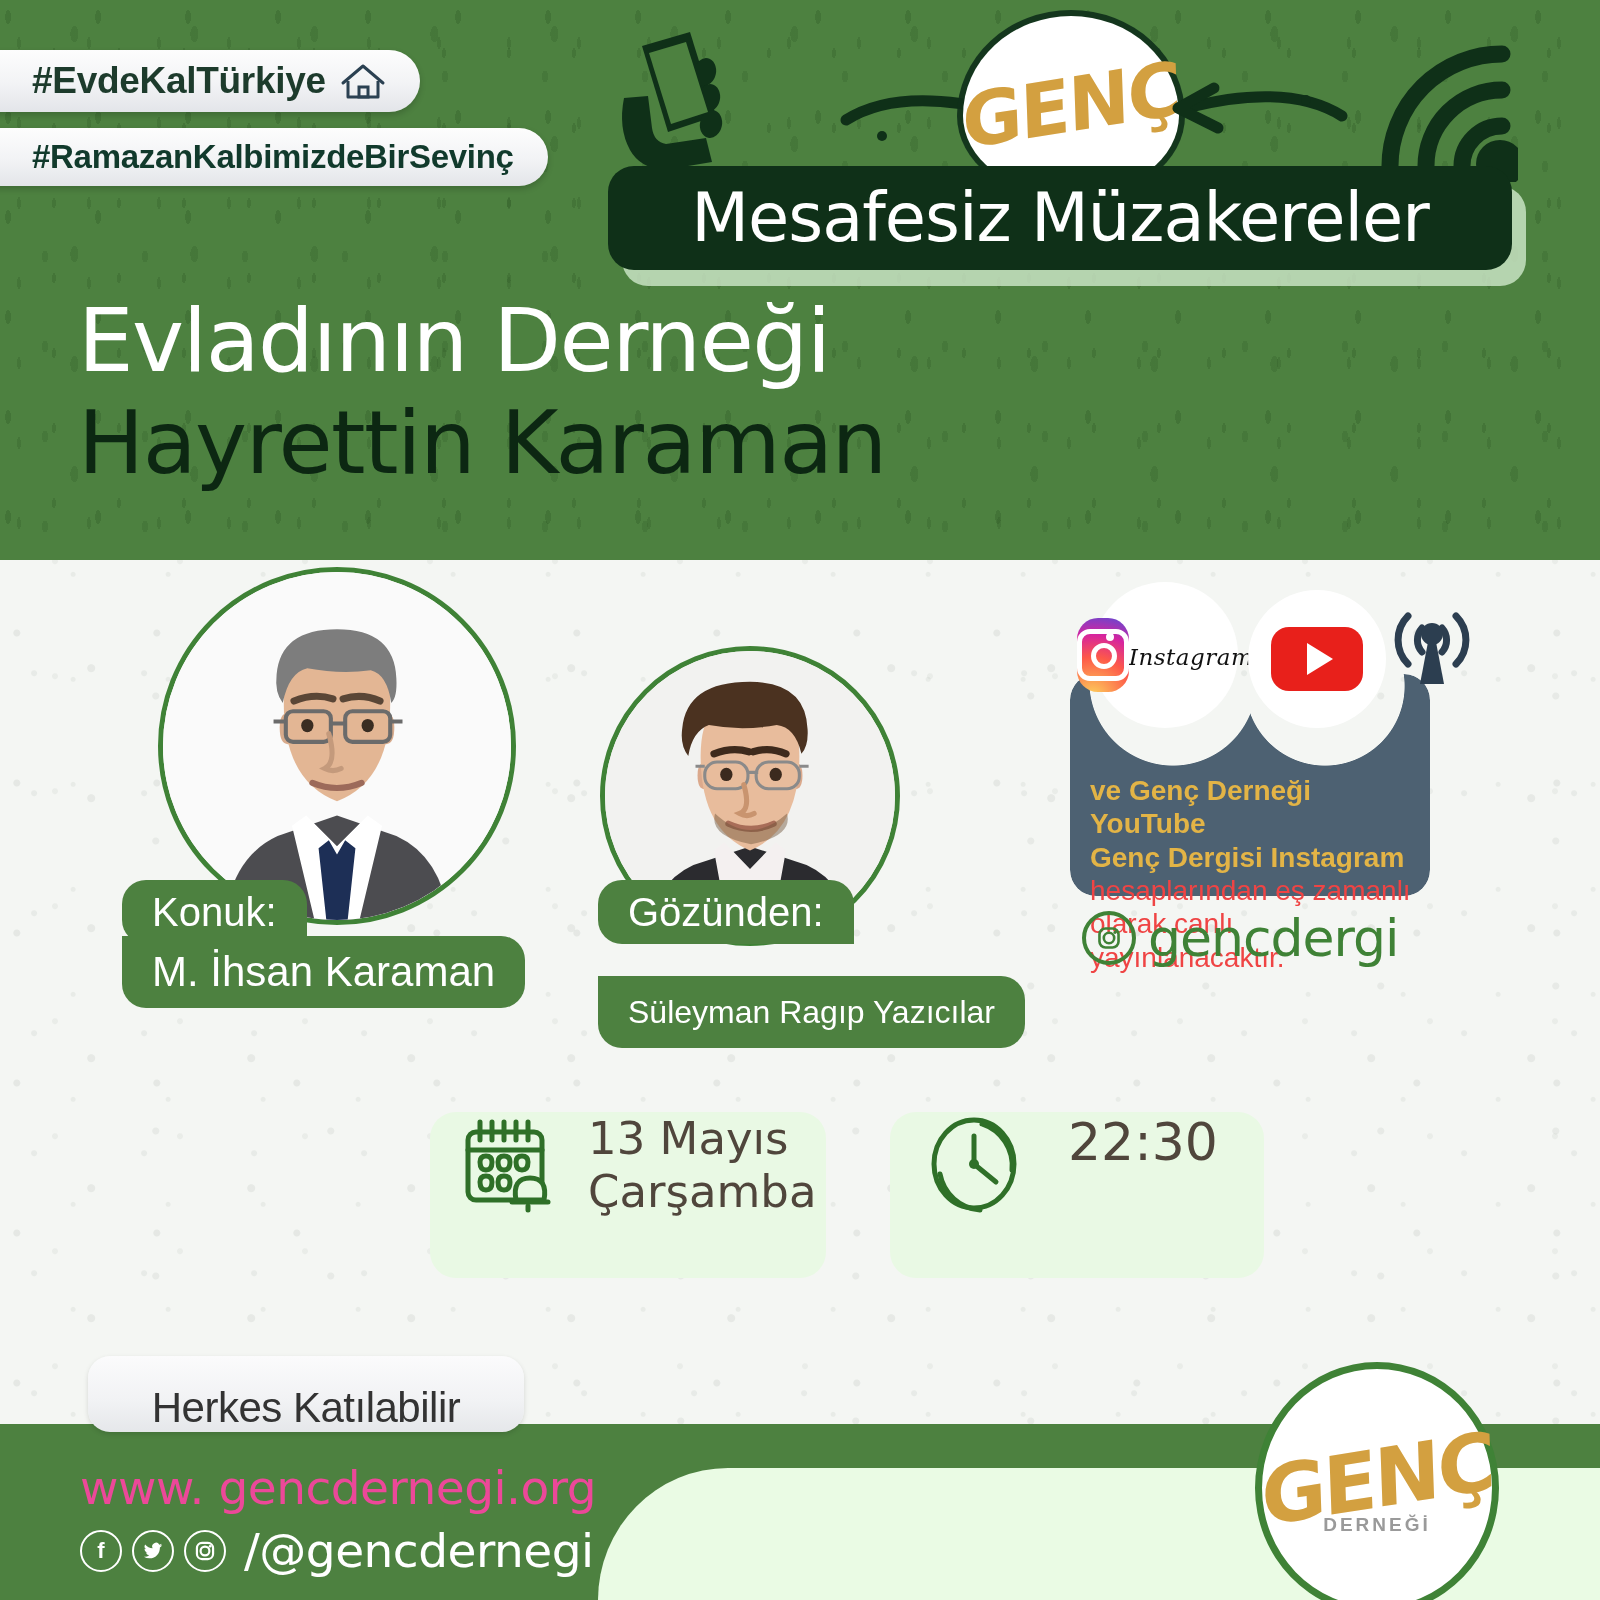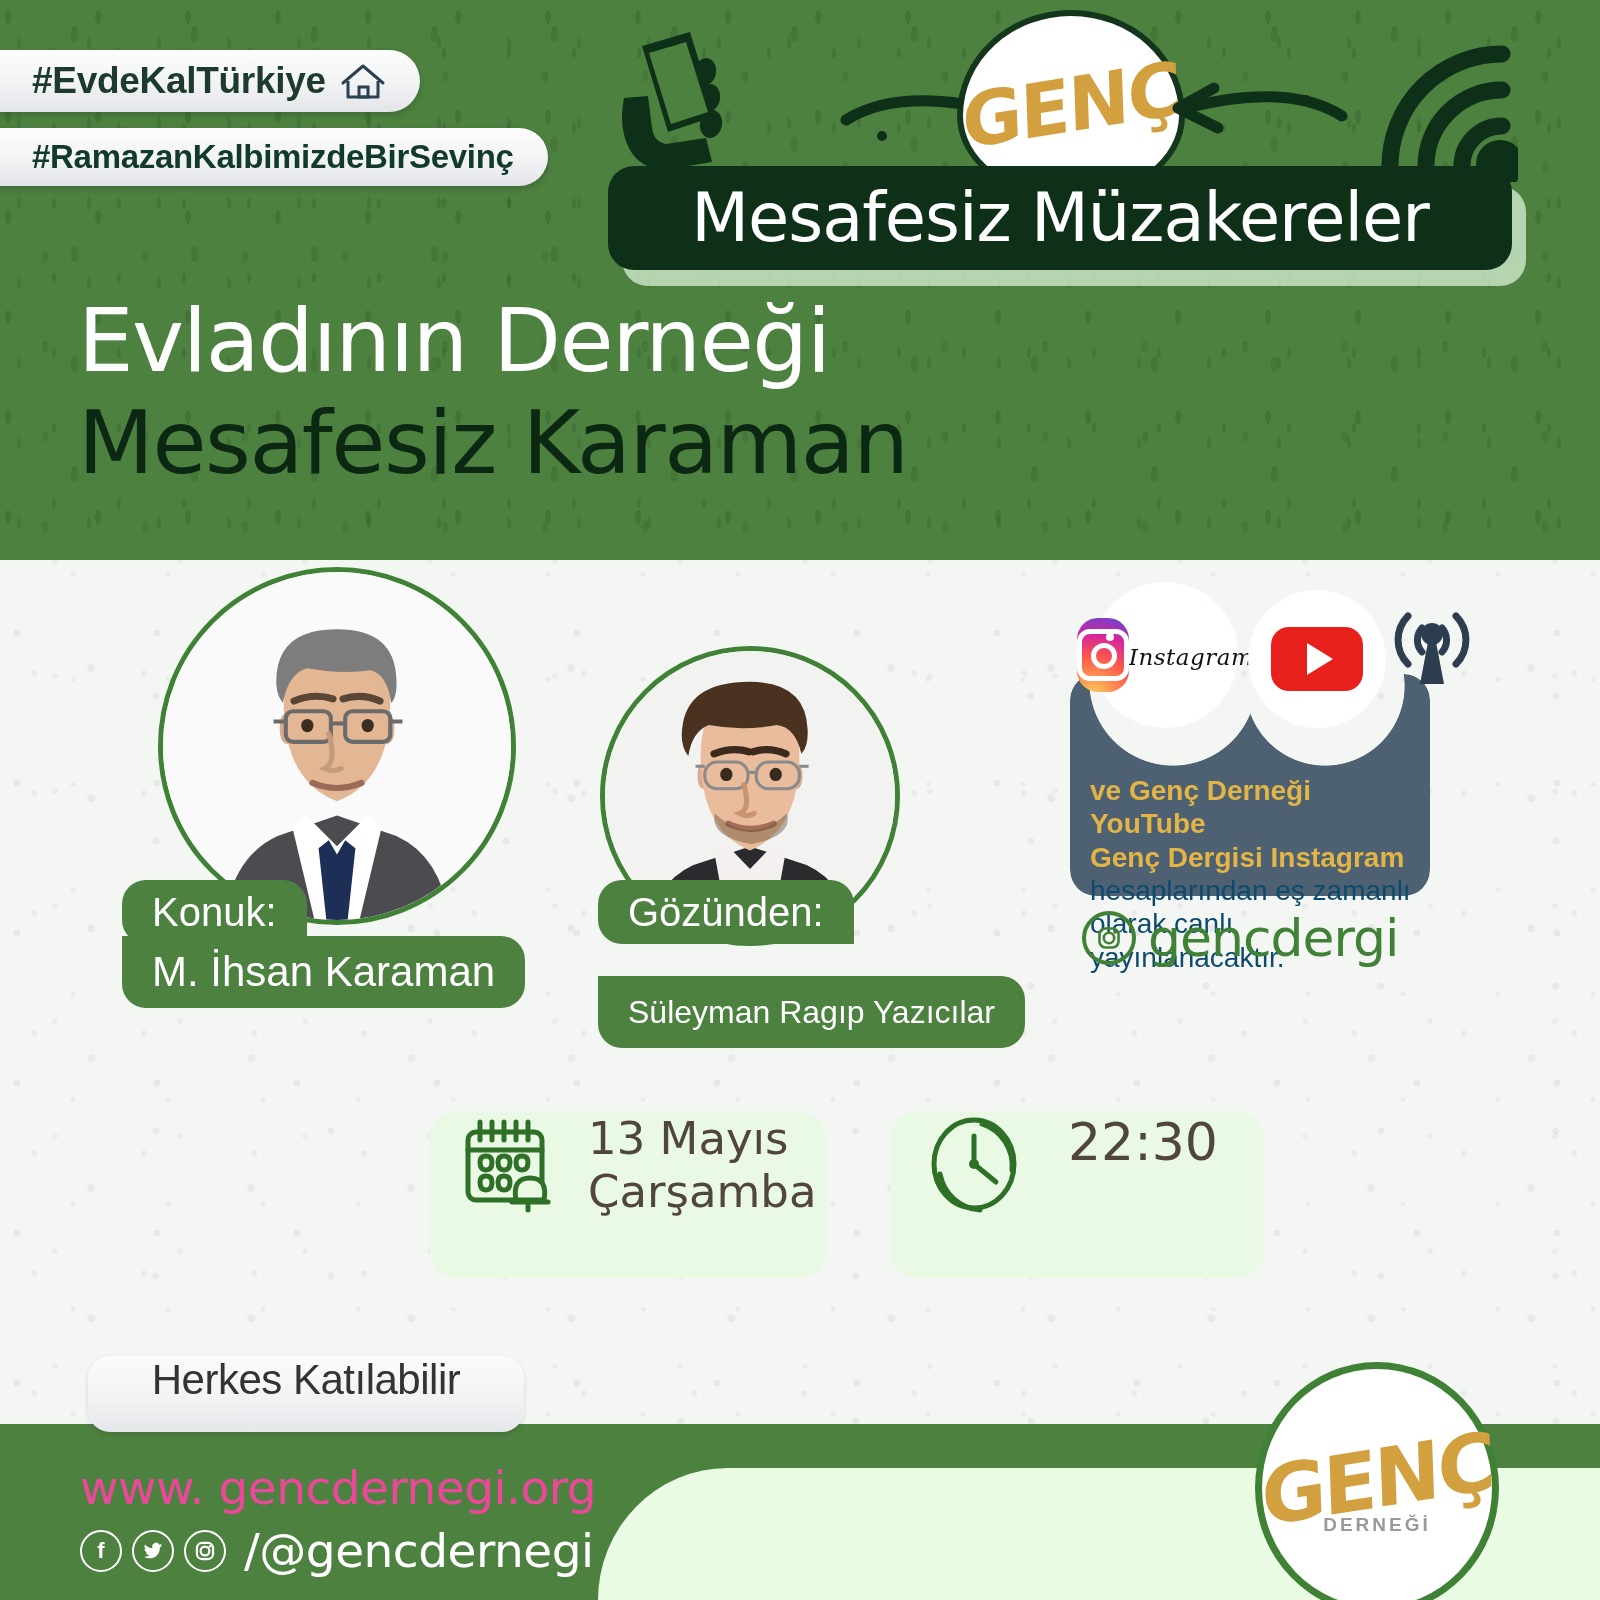--- a/index.html
+++ b/index.html
@@ -159,42 +159,42 @@
        radial-gradient(circle 84px at 103px 8px, transparent 99%, #000 100%),
        radial-gradient(circle 80px at 255px 12px, transparent 99%, #000 100%);
     -webkit-mask-composite:source-in;
     mask:
        radial-gradient(circle 84px at 103px 8px, transparent 99%, #000 100%),
        radial-gradient(circle 80px at 255px 12px, transparent 99%, #000 100%);
     mask-composite:intersect;
   }
   .soc-text{position:absolute;left:28px;top:192px;width:330px;line-height:1.19;}
   .soc-text .gold{color:#e3b446;font-size:28px;font-weight:bold;}
-  .soc-text .wht{color:#0c4a6e;font-size:28px;}
+  .soc-text .wht{color:#ef4444;font-size:28px;}
 
   .handle{position:absolute;left:20px;top:326px;display:flex;align-items:center;gap:12px;}
   .handle .ringo{width:46px;height:46px;border:4px solid #3f8236;border-radius:50%;display:flex;align-items:center;justify-content:center;}
   .handle .name{font-size:52px;color:#3f8236;letter-spacing:-1px;font-family:"DejaVu Sans", sans-serif;}
 
   
   .chip{
     position:absolute;background:#e9f9e4;border-radius:26px;
     display:flex;align-items:flex-start;
   }
   .chip-date{left:430px;top:1112px;width:368px;height:166px;padding-left:28px;gap:26px;}
   .chip-time{left:890px;top:1112px;width:340px;height:166px;padding-left:34px;gap:40px;}
   .chip .txt{color:#50463c;font-size:45px;line-height:1.18;font-family:"DejaVu Sans", sans-serif;}
   .chip .txt2{color:#50463c;font-size:52px;font-family:"DejaVu Sans", sans-serif;}
 
   
   .everyone{
     position:absolute;left:88px;top:1356px;width:436px;height:76px;
     background:linear-gradient(180deg,#fbfbfc 0%,#f1f2f4 60%,#e5e7ea 100%);
     border-radius:22px;box-shadow:0 2px 5px rgba(0,0,0,.13);
-    display:flex;align-items:flex-start;justify-content:center;
+    display:flex;align-items:flex-end;justify-content:center;
   }
   .everyone span{font-size:42px;color:#333;letter-spacing:-.5px;}
 
   .site{position:absolute;left:80px;top:1460px;}
   .site .url{color:#ec4899;font-size:47px;letter-spacing:-.5px;font-family:"DejaVu Sans", sans-serif;}
   .site .row{display:flex;align-items:center;gap:10px;margin-top:8px;}
   .site .row .h{color:#ffffff;font-size:47px;letter-spacing:-.5px;font-family:"DejaVu Sans", sans-serif;margin-left:8px;}
   .sico{width:38px;height:38px;border:2.5px solid #fff;border-radius:50%;display:flex;align-items:center;justify-content:center;color:#fff;font-size:22px;font-weight:bold;}
 
   .dernegi{
@@ -279,21 +279,21 @@
     </svg>
   </span>
 
   <div class="banner-shadow"></div>
   <div class="banner">
     <span>Mesafesiz Müzakereler</span>
   </div>
 
   <div class="headline">
     <div class="hl1">Evladının Derneği</div>
-    <div class="hl2">Mesafesiz Karaman</div>
+    <div class="hl2">Hayrettin Karaman</div>
   </div>
 
   <div class="photo p1">
     <svg class="face" viewBox="0 0 340 340" preserveAspectRatio="xMidYMid slice">
       <rect width="340" height="340" fill="#fafafa"></rect>
       <path d="M60 340 q8 -62 52 -82 l58 -20 l58 20 q44 20 52 82 Z" fill="#4c4c50"></path>
       <path d="M140 238 l30 30 l30 -30 l14 10 l-22 92 h-44 l-22 -92 z" fill="#ffffff"></path>
       <path d="M162 262 l8 14 l8 -14 l10 8 l-8 74 h-20 l-8 -74 z" fill="#1d2f56"></path>
       <path d="M124 168 q-10 2 -10 -16 q0 -16 10 -14 z" fill="#d8ab8c"></path>
       <path d="M216 168 q10 2 10 -16 q0 -16 -10 -14 z" fill="#d8ab8c"></path>

